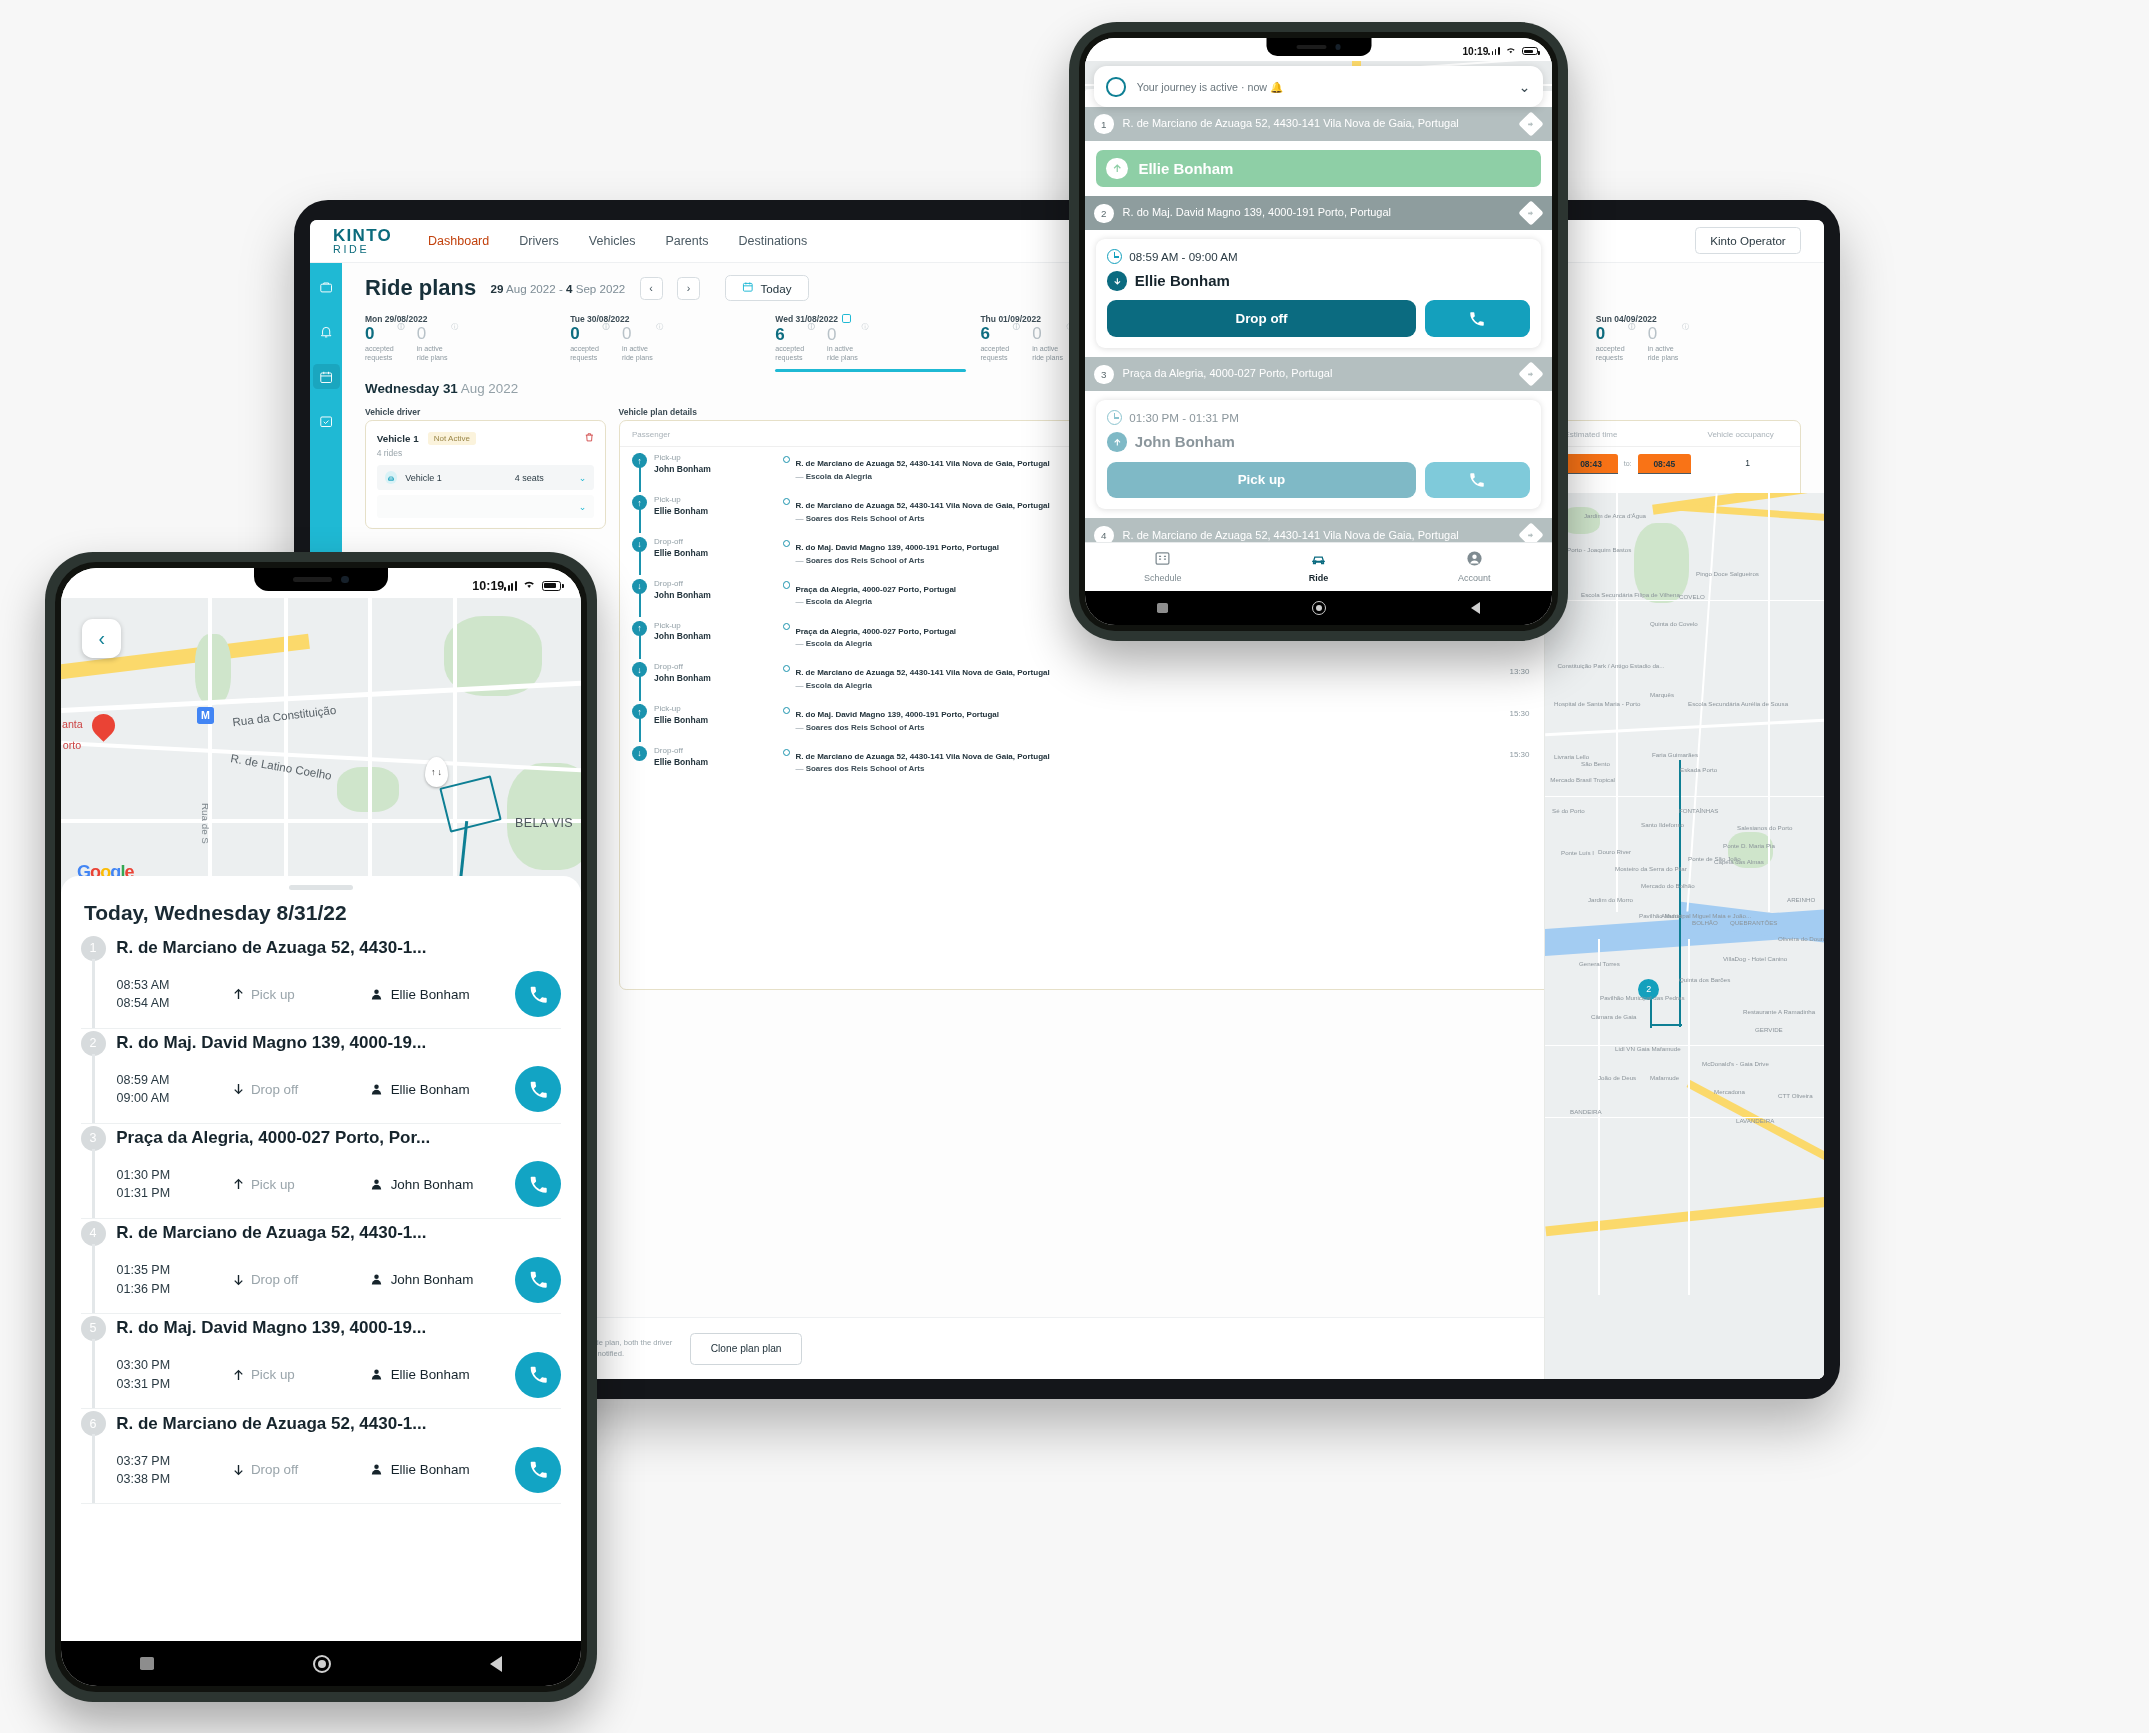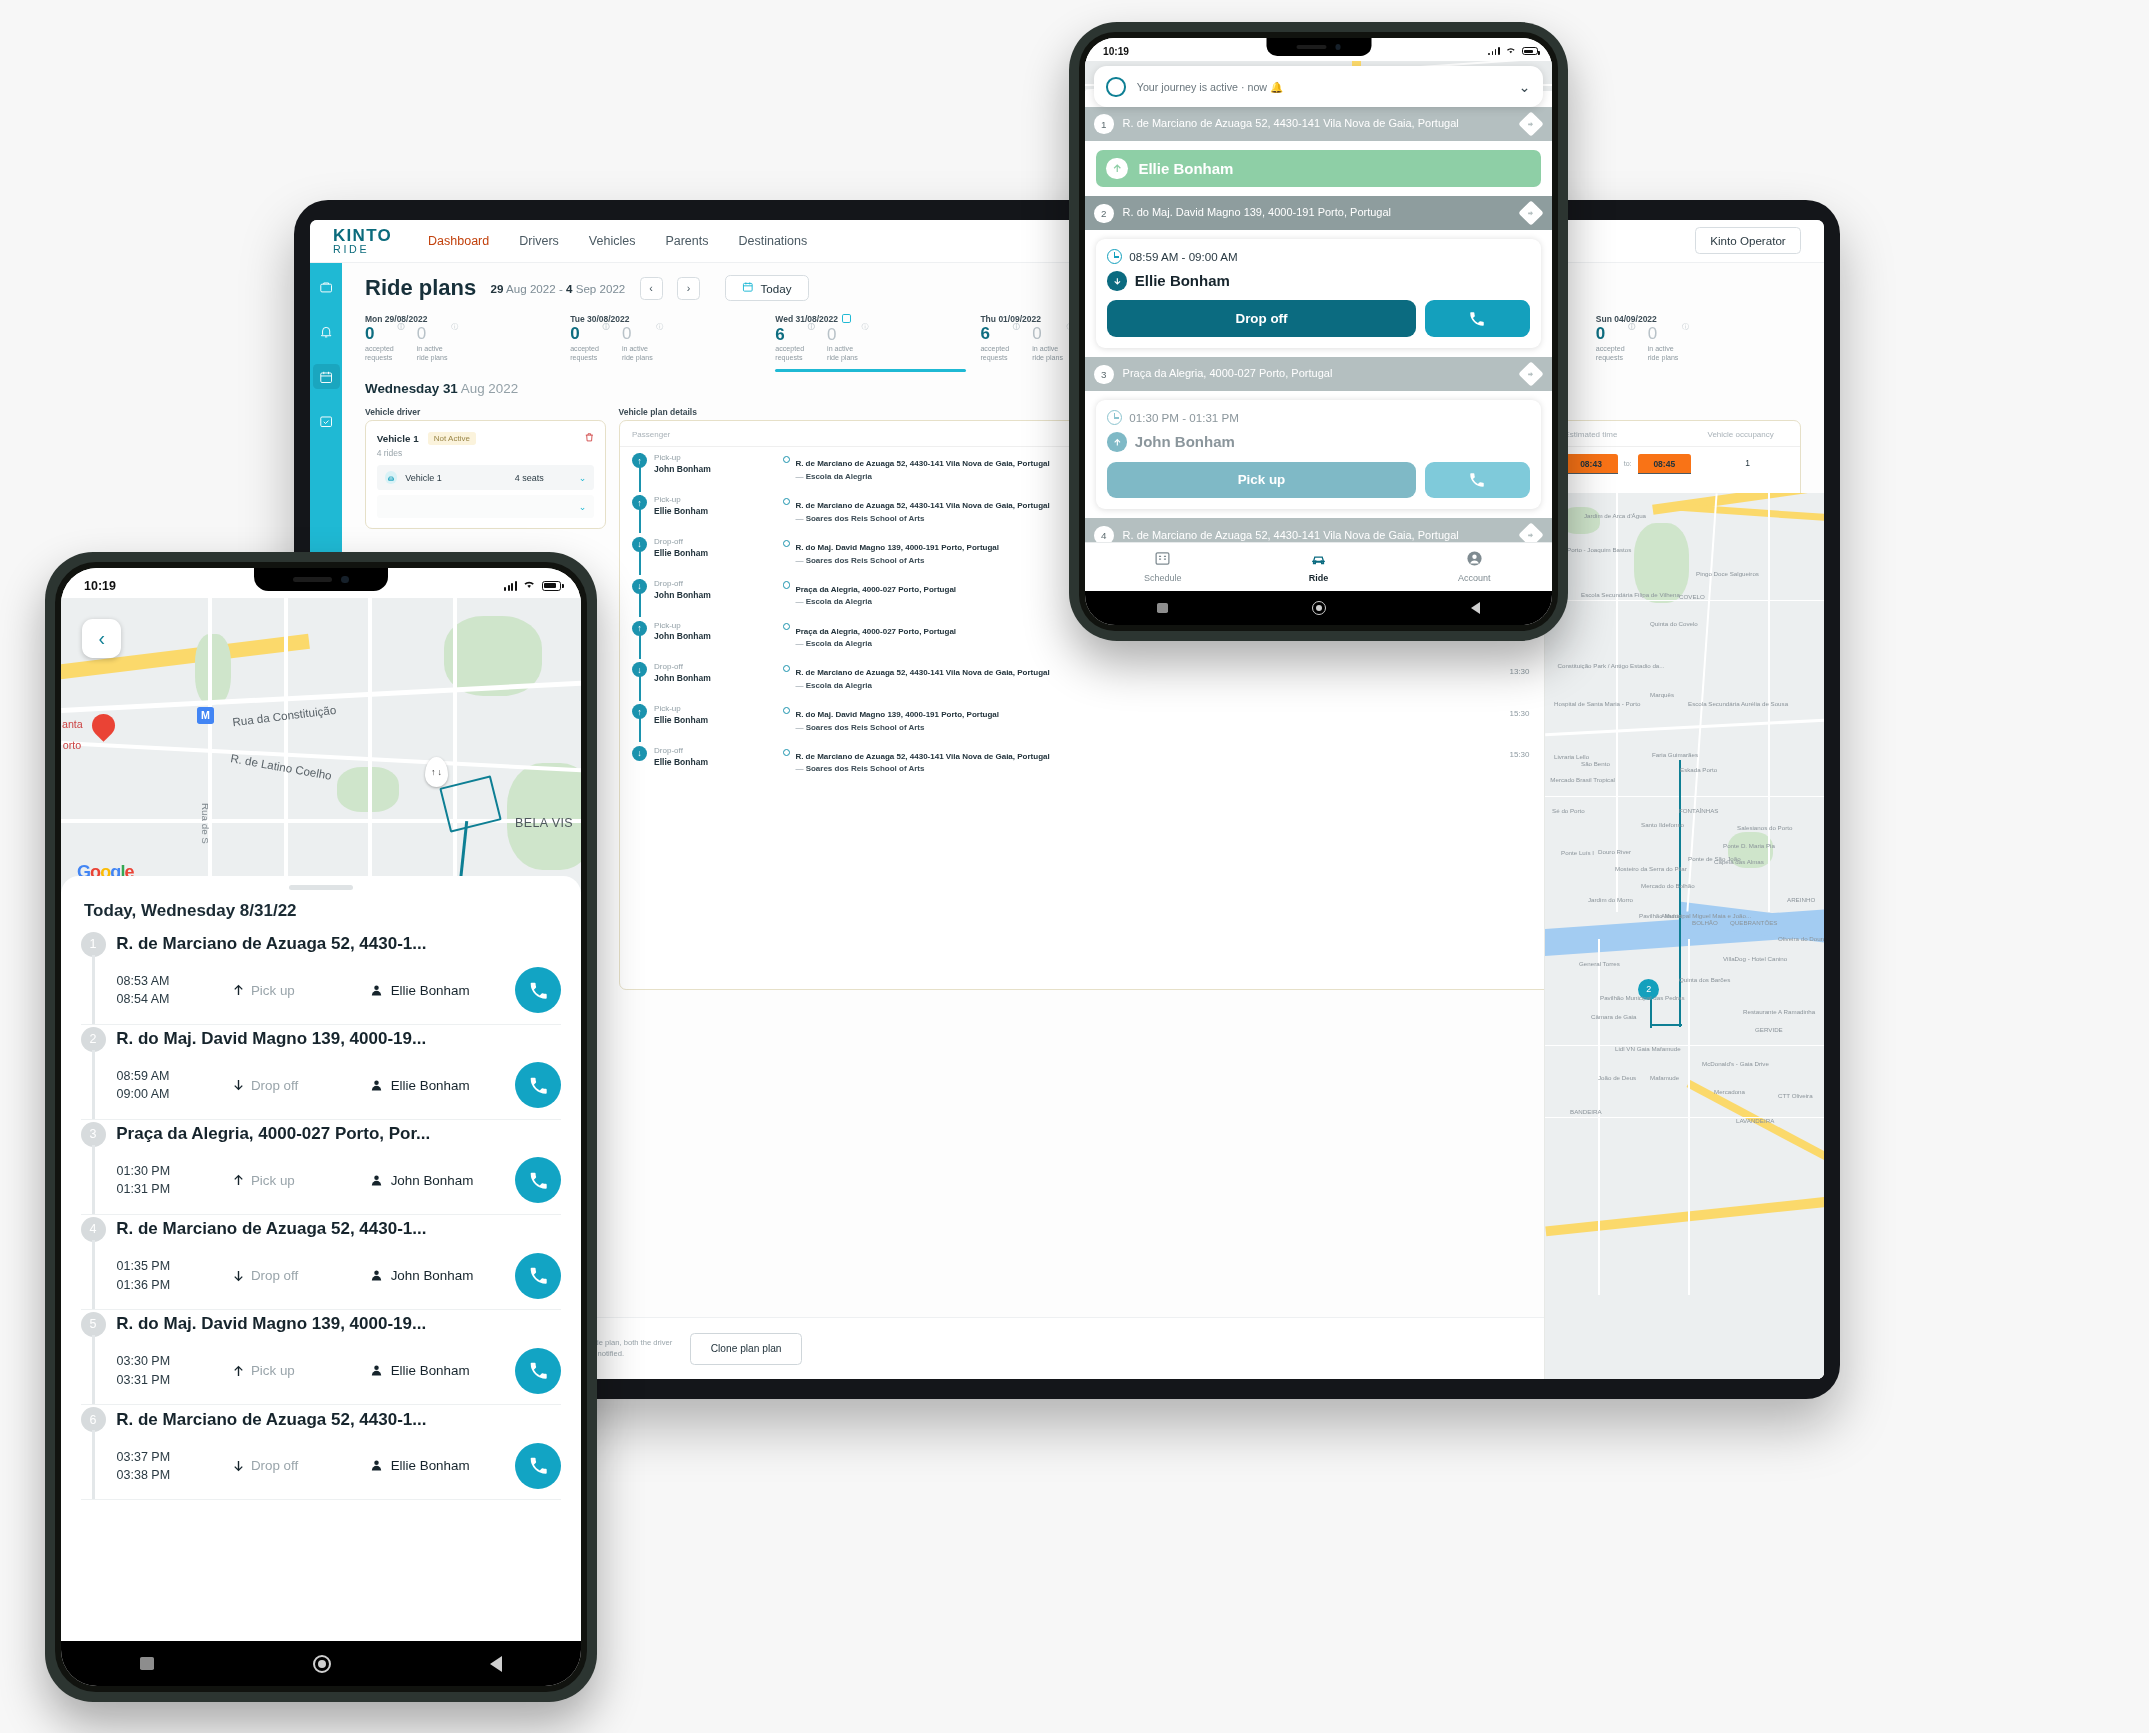--- a/index.html
+++ b/index.html
@@ -158,21 +158,21 @@
   .phone-inner { position:absolute; inset:9.8px; background:#11130f; border-radius:41px; }
   .phone-screen { position:absolute; inset:6.2px; background:#fff; border-radius:36px; overflow:hidden; display:flex; flex-direction:column;}
   .notch {
     position:absolute; left:50%; transform:translateX(-50%); top:0;
     width:134px; height:23px; background:#000; border-radius:0 0 14.3px 14.3px; z-index:40;
     display:flex; align-items:center; justify-content:center; gap:9px;
   }
   .notch .spk { width:39px;height:4.5px;background:#1c1c1c;border-radius:2.7px;}
   .notch .cam { width:7.1px;height:7.1px;border-radius:50%;background:#16202a;}
   .statusbar {
-    height:30px; display:flex; align-items:center; justify-content:space-between;
+    height:30px; display:flex; align-items:center; justify-content:flex-end;
     padding:5.3px 19.6px 0 23px; font-size:12.5px; font-weight:700; color:#111; background:#fff; z-index:30; position:relative;
   }
   .sb-right { display:flex; align-items:center; gap:5.3px; }
   .bars { display:flex; align-items:flex-end; gap:1.3px; height:9.8px;}
   .bars i { width:2.2px; background:#111; border-radius:0.9px; display:block;}
   .bars i:nth-child(1){height:3.6px}.bars i:nth-child(2){height:5.3px}.bars i:nth-child(3){height:7.1px}.bars i:nth-child(4){height:9.8px}
   .batt { width:19.6px;height:9.8px;border:1.3px solid #111;border-radius:2.7px; position:relative; padding:1.3px;}
   .batt:after{content:"";position:absolute;right:-3.1px;top:2.7px;width:1.8px;height:3.6px;background:#111;border-radius:0 0.9px 0.9px 0;}
   .batt i { display:block;height:100%;width:80%;background:#111;border-radius:0.9px;}
   .navbar-sys {
@@ -188,21 +188,21 @@
   .lp-map { position:relative; height:294px; overflow:hidden; background:#e9ecee;}
   .back-fab {
     position:absolute; left:21.4px; top:21.4px; width:39px;height:39px;background:#fff;border-radius:10.7px;
     box-shadow:0 1.8px 5.3px rgba(0,0,0,.2); display:flex;align-items:center;justify-content:center;
     color:#0e7f94; font-size:19.6px; z-index:10;
   }
   .google-wm { position:absolute; left:16px; bottom:9px; font-size:18px; font-weight:700; letter-spacing:-0.9px; z-index:10;}
   .google-wm .b{color:#4285F4}.google-wm .r{color:#EA4335}.google-wm .y{color:#FBBC05}.google-wm .g{color:#34A853}
   .sheet { flex:1; background:#fff; border-radius:18px 18px 0 0; margin-top:-16px; position:relative; z-index:12; padding:0 0 0 0; overflow:hidden;}
   .grab { width:64px;height:5.3px;background:#dfe3e5;border-radius:3.6px;margin:9px auto 5.3px;}
-  .sheet-title { font-size:17px; font-weight:700; color:#1a2a33; padding:5.3px 23px 9px;}
+  .sheet-title { font-size:21px; font-weight:700; color:#1a2a33; padding:5.3px 23px 9px;}
   .stop { padding:0 19.6px; position:relative;}
   .stop-head { display:flex; align-items:center; gap:10.7px; padding:1.8px 0 5.3px;}
   .stop-num {
     width:25px;height:25px;border-radius:50%;background:#d7dbdd;color:#fff;font-size:12.5px;
     display:flex;align-items:center;justify-content:center;flex:0 0 25px;
   }
   .stop-addr { font-size:17px; font-weight:700; color:#16242c; white-space:nowrap; overflow:hidden; text-overflow:ellipsis;}
   .stop-body { display:flex; align-items:center; gap:20px; padding:5.3px 0 10.7px 36px; border-bottom:0.9px solid #edf0f1; position:relative;}
   .stop-body:before{content:"";position:absolute;left:11.6px;top:-7.1px;bottom:0;width:2.7px;background:#e3e7e9;}
   .st-times { font-size:12.5px; color:#2a3a43; line-height:1.45; width:94px;}

